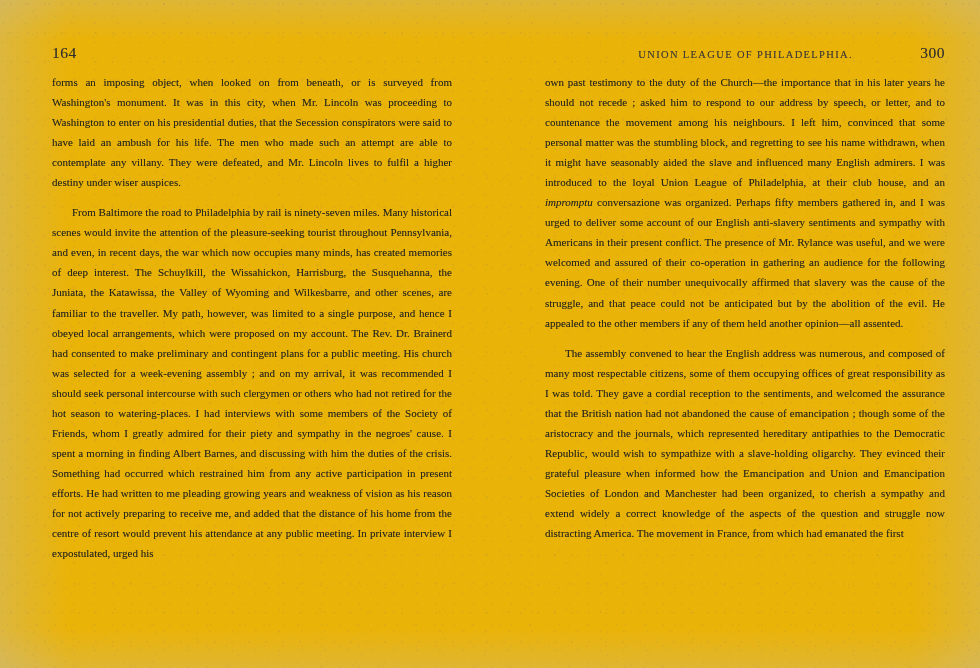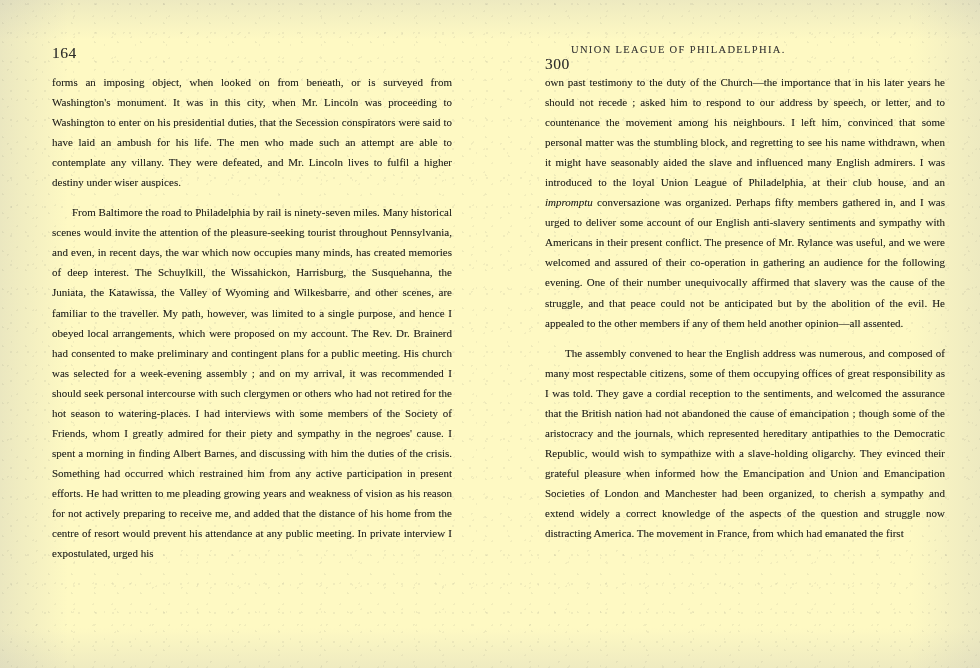--- a/index.html
+++ b/index.html
@@ -12,21 +12,21 @@
     height: 668px;
     overflow: hidden;
     font-family: "Liberation Serif", "DejaVu Serif", serif;
   }
 
   
   #scan-page {
     position: relative;
     width: 980px;
     height: 668px;
-    background: #fef9c3;
+    background: #eab308;
     box-sizing: border-box;
   }
   
   #scan-page::before {
     content: "";
     position: absolute;
     inset: 0;
     pointer-events: none;
     background-image:
       radial-gradient(circle at 12% 22%, rgba(120,120,115,.13) 0 1px, transparent 1px),
@@ -57,21 +57,21 @@
   .running-head {
     position: absolute;
     top: 44px;
     height: 18px;
     z-index: 4;
     display: flex;
     align-items: baseline;
     color: #3a3a38;
   }
   #head-left  { left: 52px;  width: 400px; }
-  #head-right { left: 545px; width: 400px; flex-direction: column; }
+  #head-right { left: 545px; width: 400px; }
 
   .folio {
     font-size: 15.5px;
     letter-spacing: .5px;
     color: #2e2e2c;
     white-space: nowrap;
   }
   .head-title {
     flex: 1;
     text-align: center;

